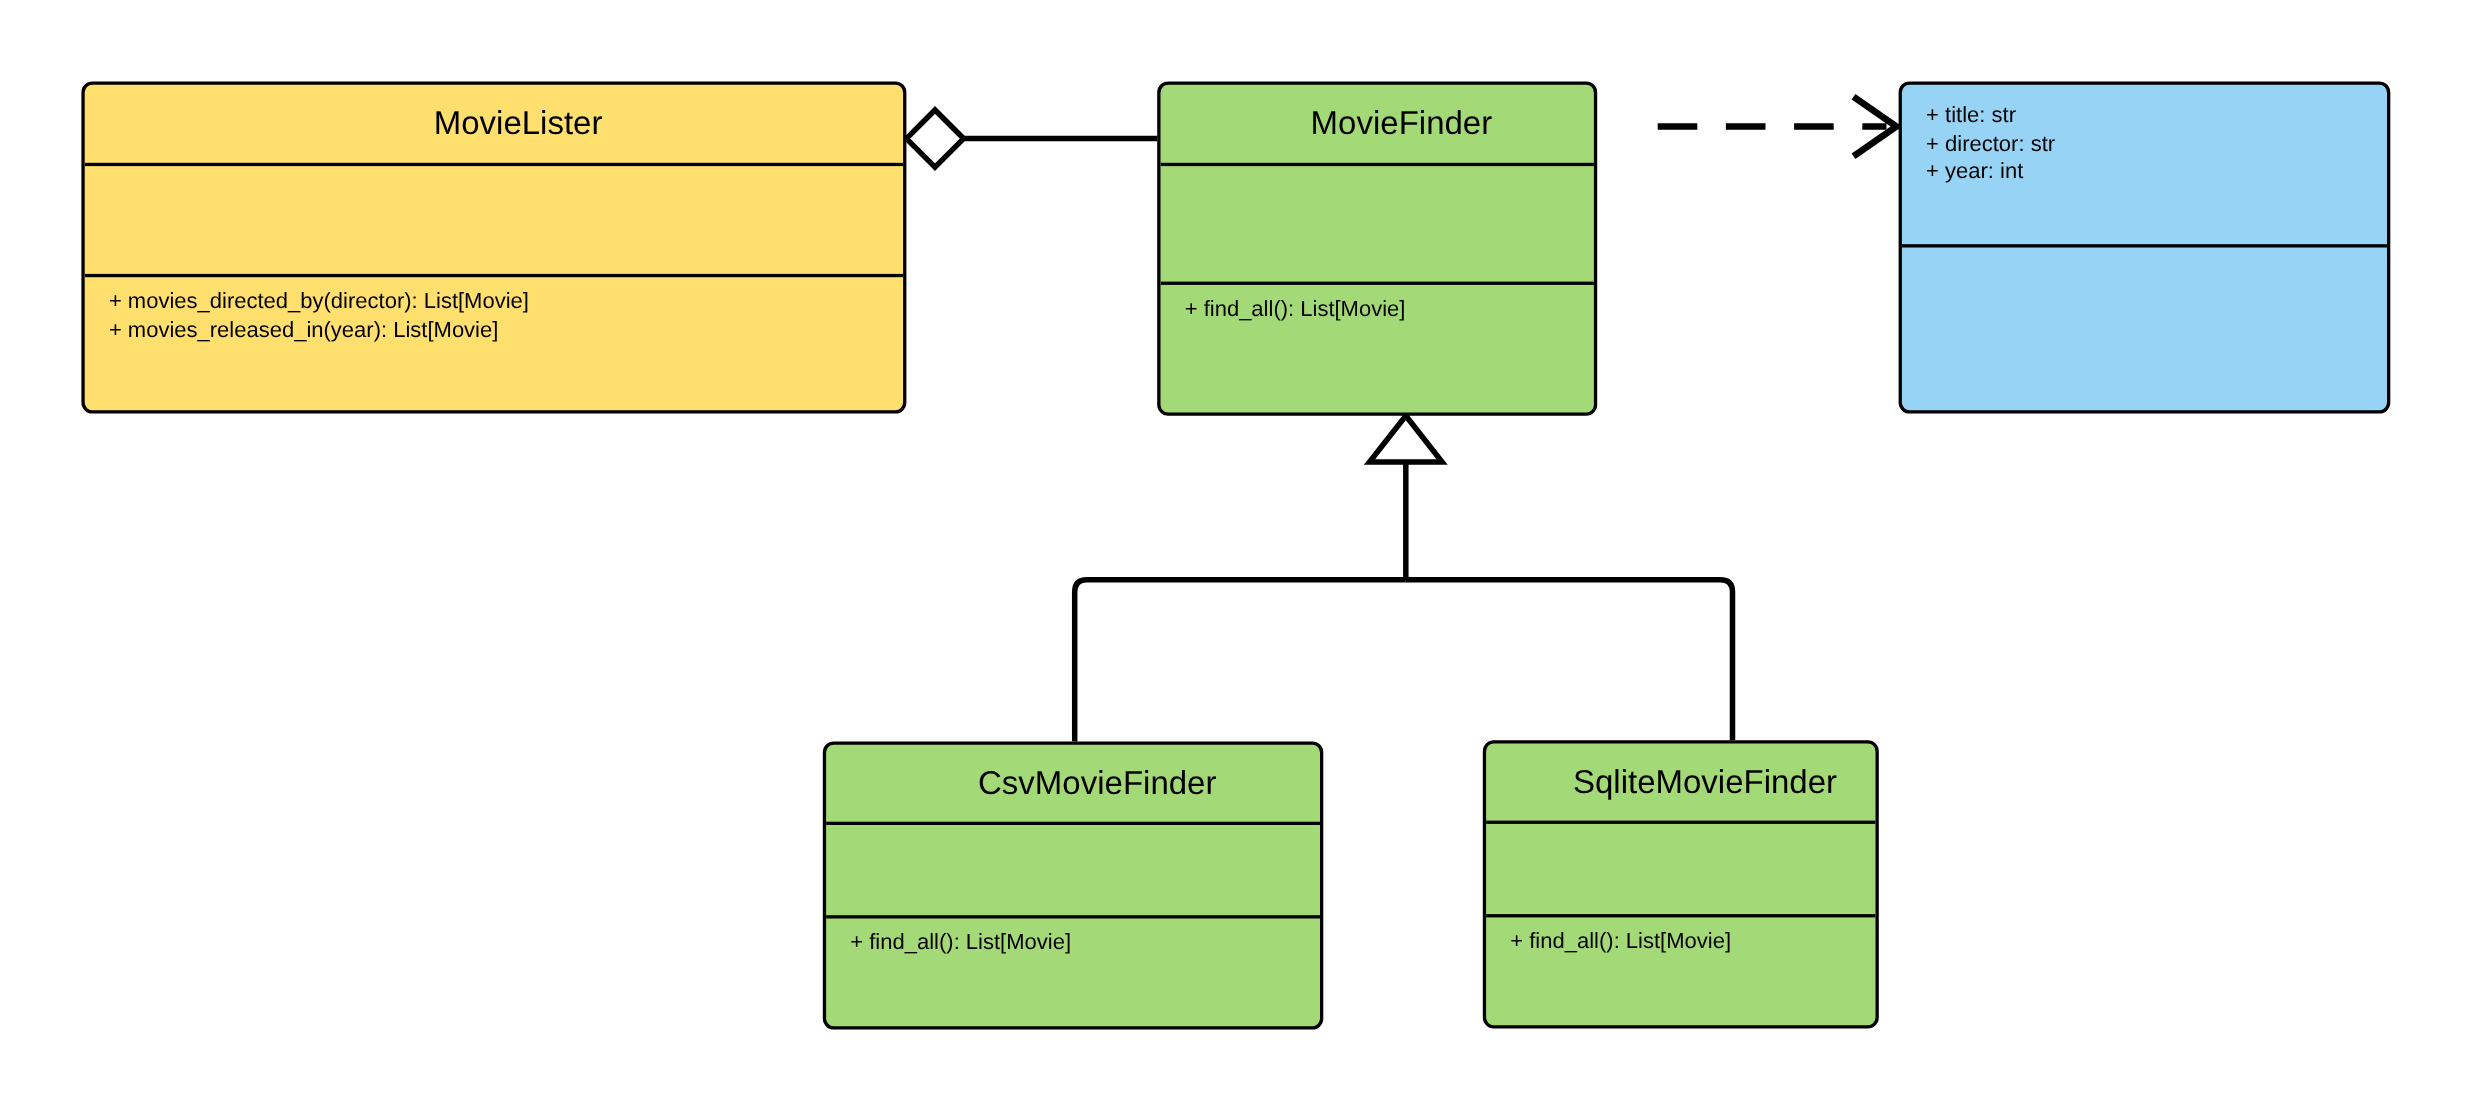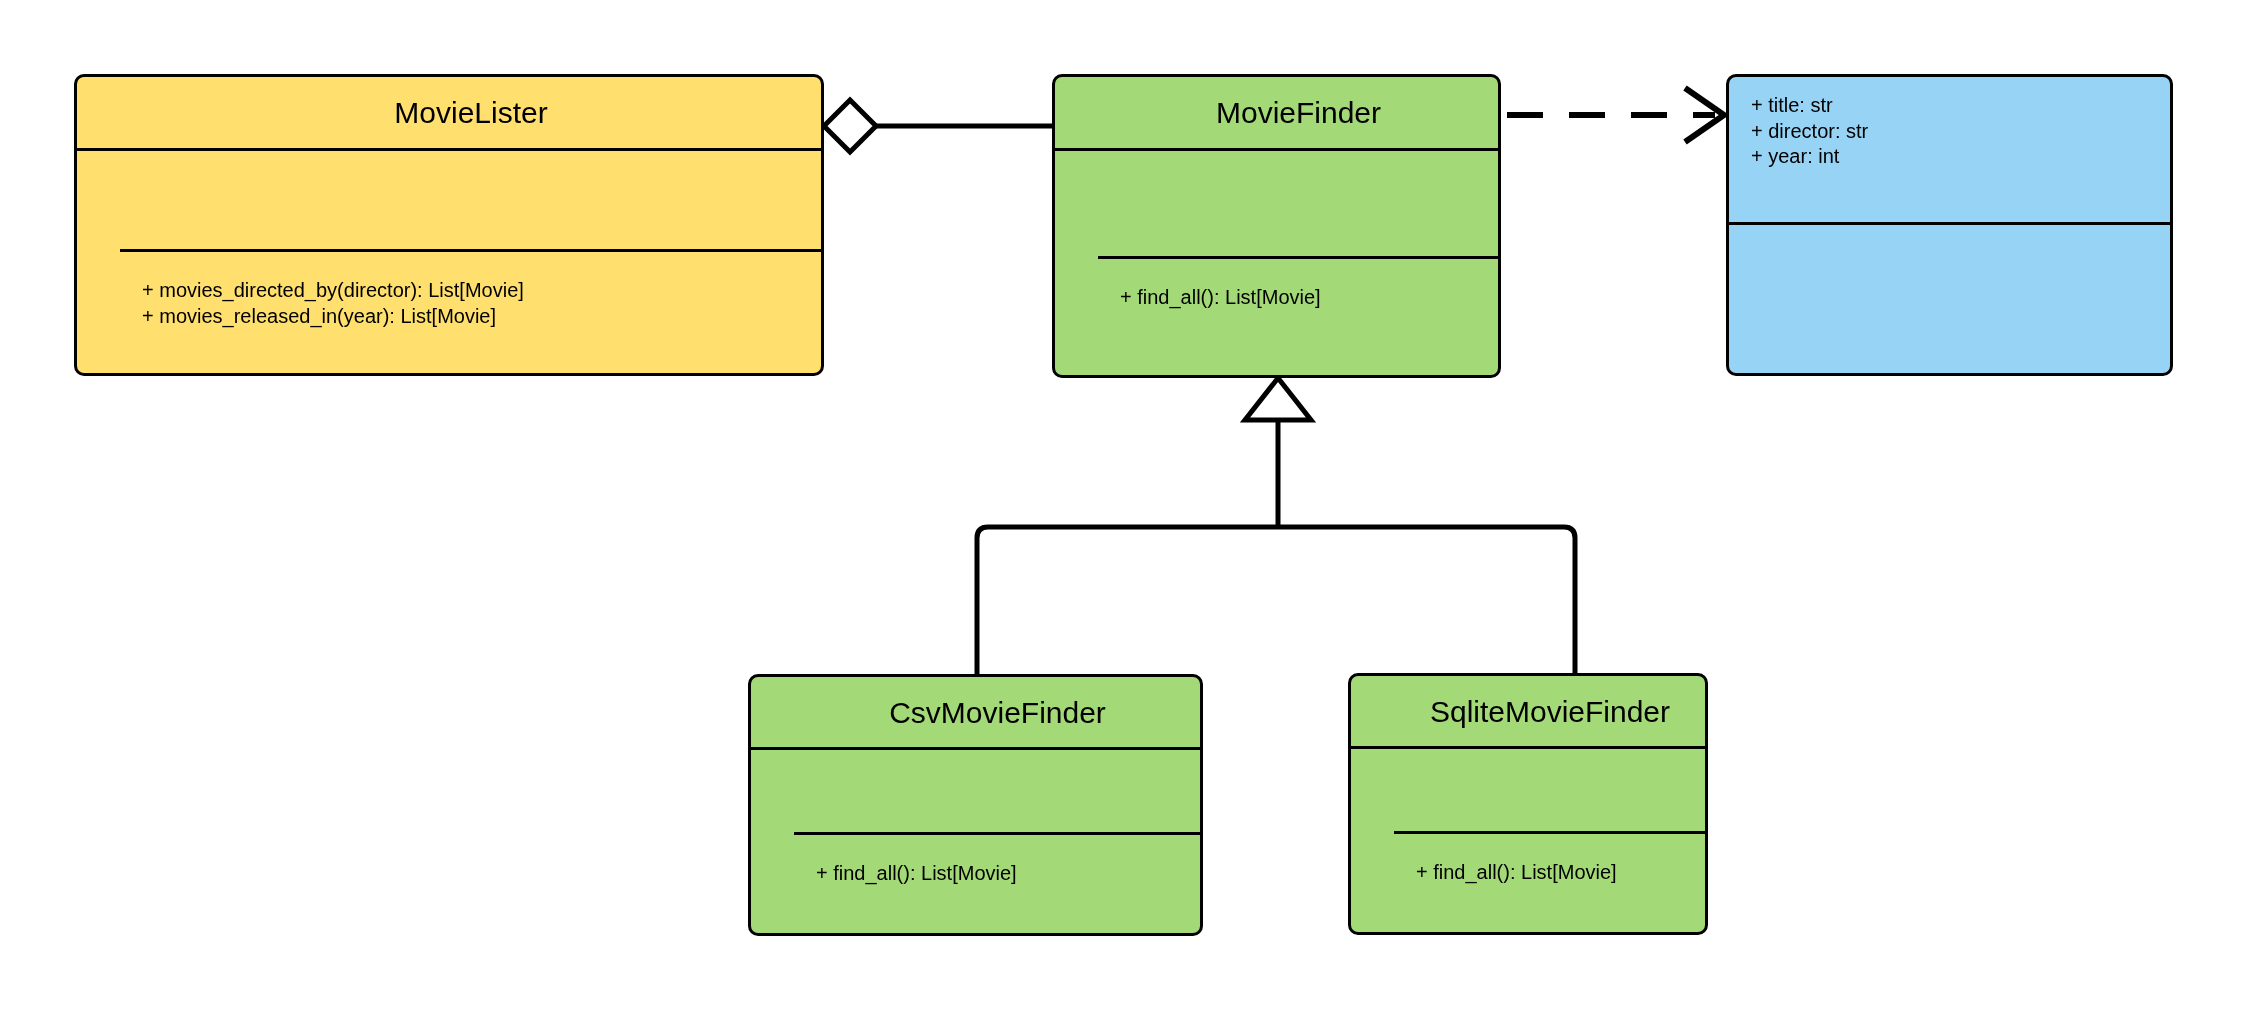--- a/index.html
+++ b/index.html
@@ -62,22 +62,21 @@
   .cmp-empty {
     
   }
   .member {
     font-size: 20px;
     color: #000000;
     line-height: 1.28;
     white-space: nowrap;
   }
   .members-bottom {
-    padding-top: 26px;
-    margin-left: 43px;
+    padding-top: 10px;
   }
 </style>
 </head>
 <body>
 
 <div id="canvas">
 
   <svg id="edge-layer" viewBox="0 0 2250 1011" width="2250" height="1011" xmlns="http://www.w3.org/2000/svg">
 
     
@@ -109,21 +108,21 @@
     <div class="compartment cmp-name" style="height:71px;">
       <span class="class-title">MovieLister</span>
     </div>
     <div class="compartment cmp-empty" style="height:101px;"></div>
     <div class="compartment cmp-members members-bottom" style="flex:1 1 auto;">
       <div class="member">+ movies_directed_by(director): List[Movie]</div>
       <div class="member">+ movies_released_in(year): List[Movie]</div>
     </div>
   </div>
 
-  <div class="uml-class" style="left:1052px; top:74px; width:449px; height:304px; background:#A3D977;">
+  <div class="uml-class" style="left:1052px; top:74px; width:400px; height:304px; background:#A3D977;">
     <div class="compartment cmp-name" style="height:71px;">
       <span class="class-title">MovieFinder</span>
     </div>
     <div class="compartment cmp-empty" style="height:108px;"></div>
     <div class="compartment cmp-members members-bottom" style="flex:1 1 auto;">
       <div class="member">+ find_all(): List[Movie]</div>
     </div>
   </div>
 
   <div class="uml-class" style="left:1726px; top:74px; width:447px; height:302px; background:#97D3F5;">

